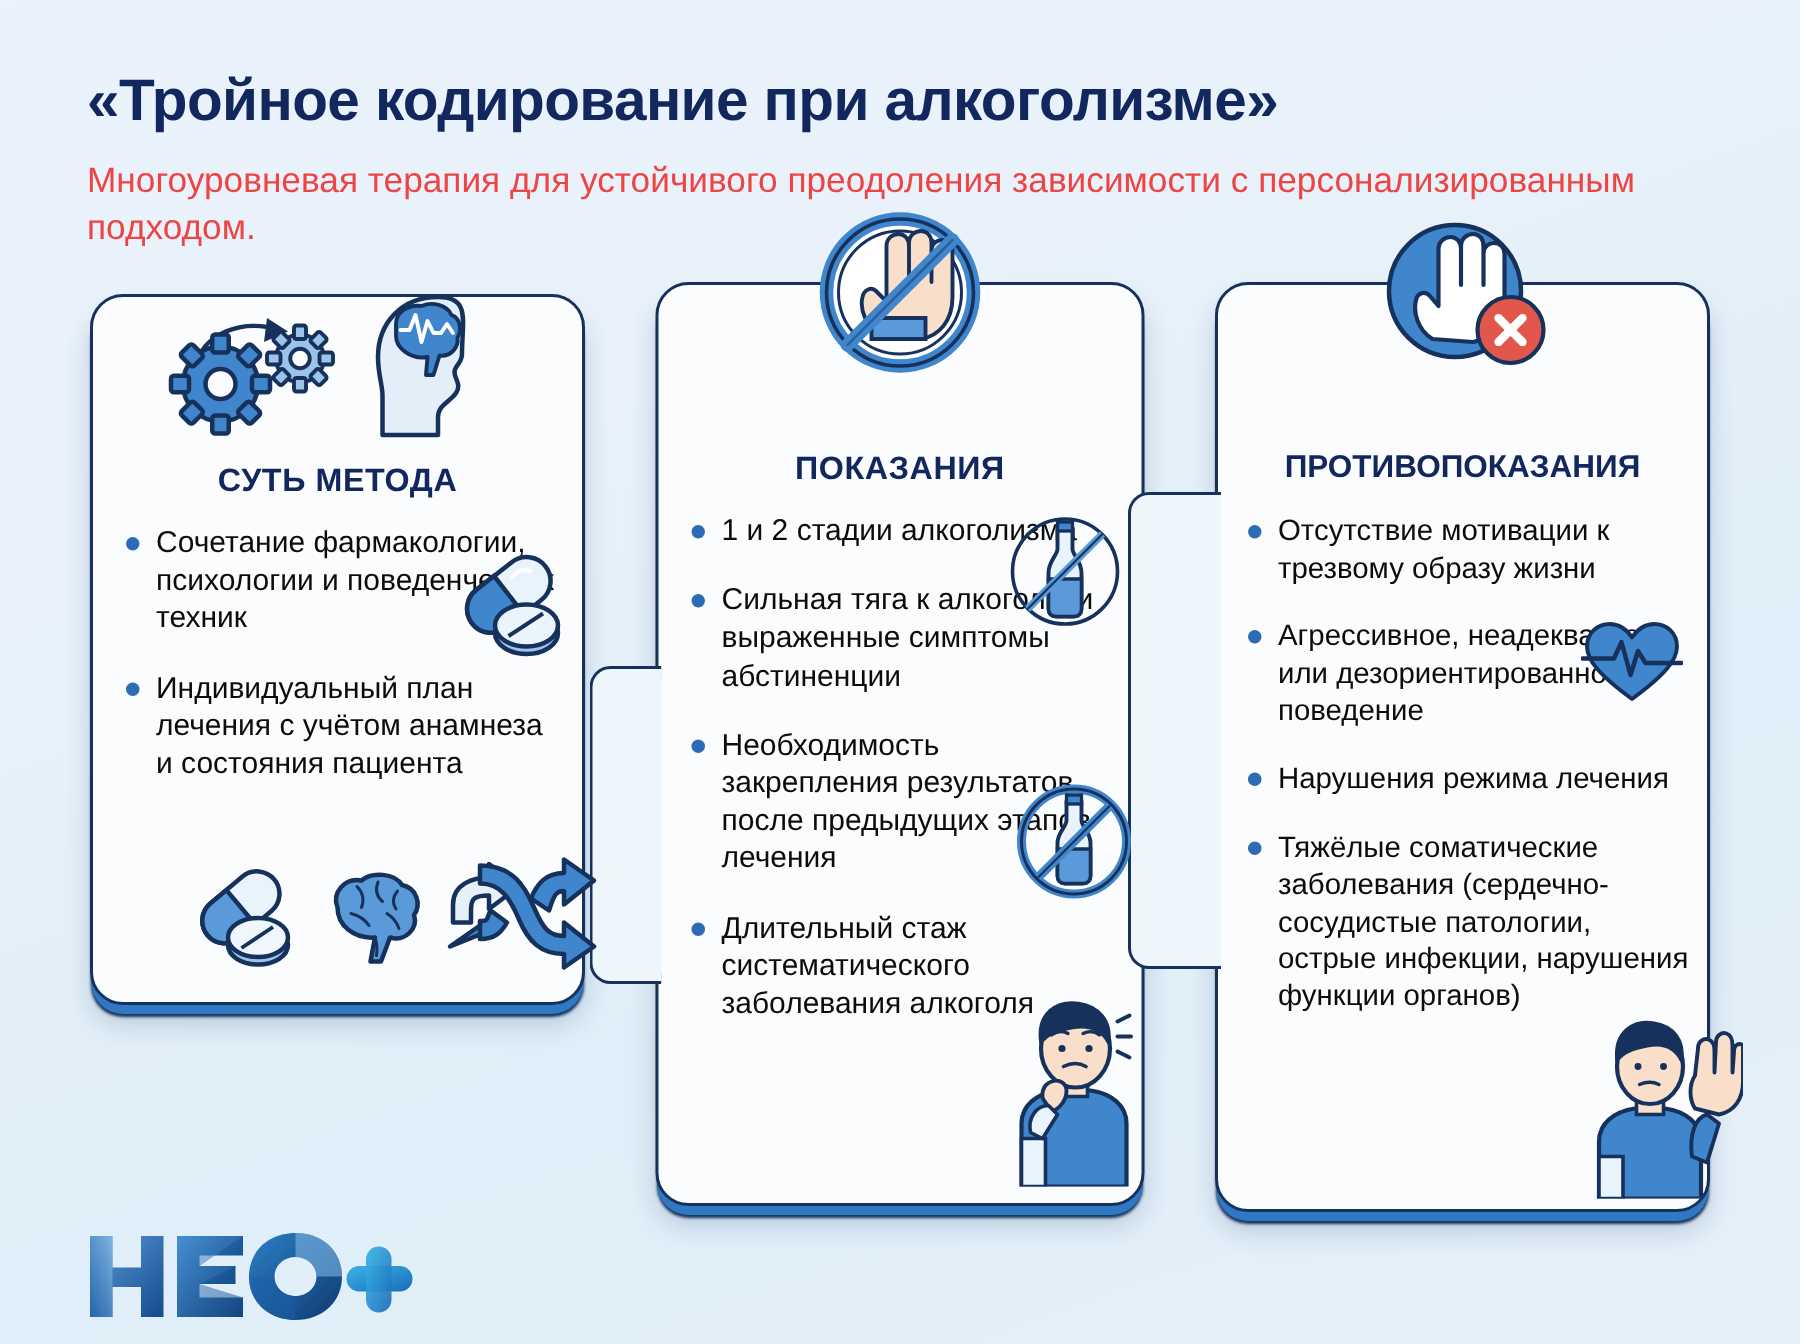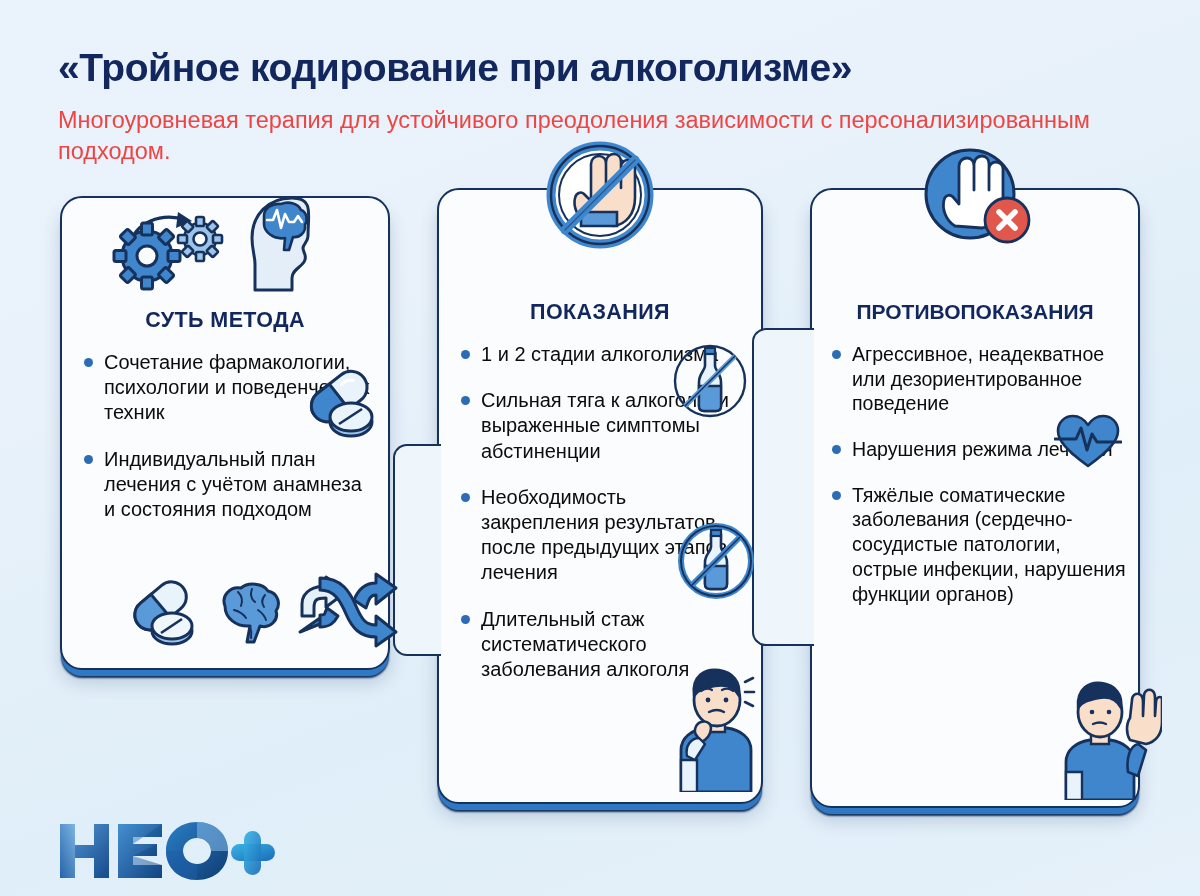--- a/index.html
+++ b/index.html
@@ -148,21 +148,21 @@
 
             <polyline points="19,22 25,22 29,12 33,30 37,16 41,24 46,24 50,18 54,24" fill="none" stroke="#ffffff" stroke-width="2.6" stroke-linecap="round" stroke-linejoin="round"></polyline>
           </g>
         </svg>
       </div>
 
       <div class="card-title">СУТЬ МЕТОДА</div>
 
       <div class="bullets">
         <div class="bullet">Сочетание фармакологии, психологии и поведенческих техник</div>
-        <div class="bullet">Индивидуальный план лечения с учётом анамнеза и состояния подходом</div>
+        <div class="bullet">Индивидуальный план лечения с учётом анамнеза и состояния пациента</div>
       </div>
 
       <div class="deco deco-pills">
         <svg width="86" height="76" viewBox="0 0 86 76">
           <g transform="rotate(-38 44 30)">
             <rect x="12" y="14" width="62" height="32" rx="16" fill="#e9f3fb" stroke="#16325c" stroke-width="3"></rect>
             <path d="M12 30 A16 16 0 0 1 28 14 L43 14 L43 46 L28 46 A16 16 0 0 1 12 30 Z" fill="#3f86cd" stroke="#16325c" stroke-width="3"></path>
             <path d="M52 22 q7 -2 12 4" fill="none" stroke="#ffffff" stroke-width="3" stroke-linecap="round"></path>
           </g>
           <ellipse cx="55" cy="56" rx="21" ry="14" fill="#9cc4e8" stroke="#16325c" stroke-width="3"></ellipse>
@@ -309,20 +309,21 @@
           <g stroke="#ffffff" stroke-width="5.5" stroke-linecap="round">
             <line x1="84" y1="70" x2="100" y2="86"></line>
             <line x1="100" y1="70" x2="84" y2="86"></line>
           </g>
         </svg>
       </div>
 
       <div class="card-title">ПРОТИВОПОКАЗАНИЯ</div>
 
       <div class="bullets">
+        <div class="bullet">Отсутствие мотивации к трезвому образу жизни</div>
         <div class="bullet">Агрессивное, неадекватное или дезориентированное поведение</div>
         <div class="bullet">Нарушения режима лечения</div>
         <div class="bullet">Тяжёлые соматические заболевания (сердечно-сосудистые патологии, острые инфекции, нарушения функции органов)</div>
       </div>
 
       <div class="deco deco-heart">
         <svg width="68" height="60" viewBox="0 0 68 60">
           <path d="M34 54 C12 38 4 28 4 19 C4 10 11 4 19 4 C25 4 30 7 34 13 C38 7 43 4 49 4 C57 4 64 10 64 19 C64 28 56 38 34 54 Z" fill="#3f86cd" stroke="#16325c" stroke-width="2.6" stroke-linejoin="round"></path>
           <polyline points="1,27 16,27 22,27 27,16 33,38 38,22 43,30 51,30 67,30" fill="none" stroke="#16325c" stroke-width="3" stroke-linecap="round" stroke-linejoin="round"></polyline>
         </svg>

